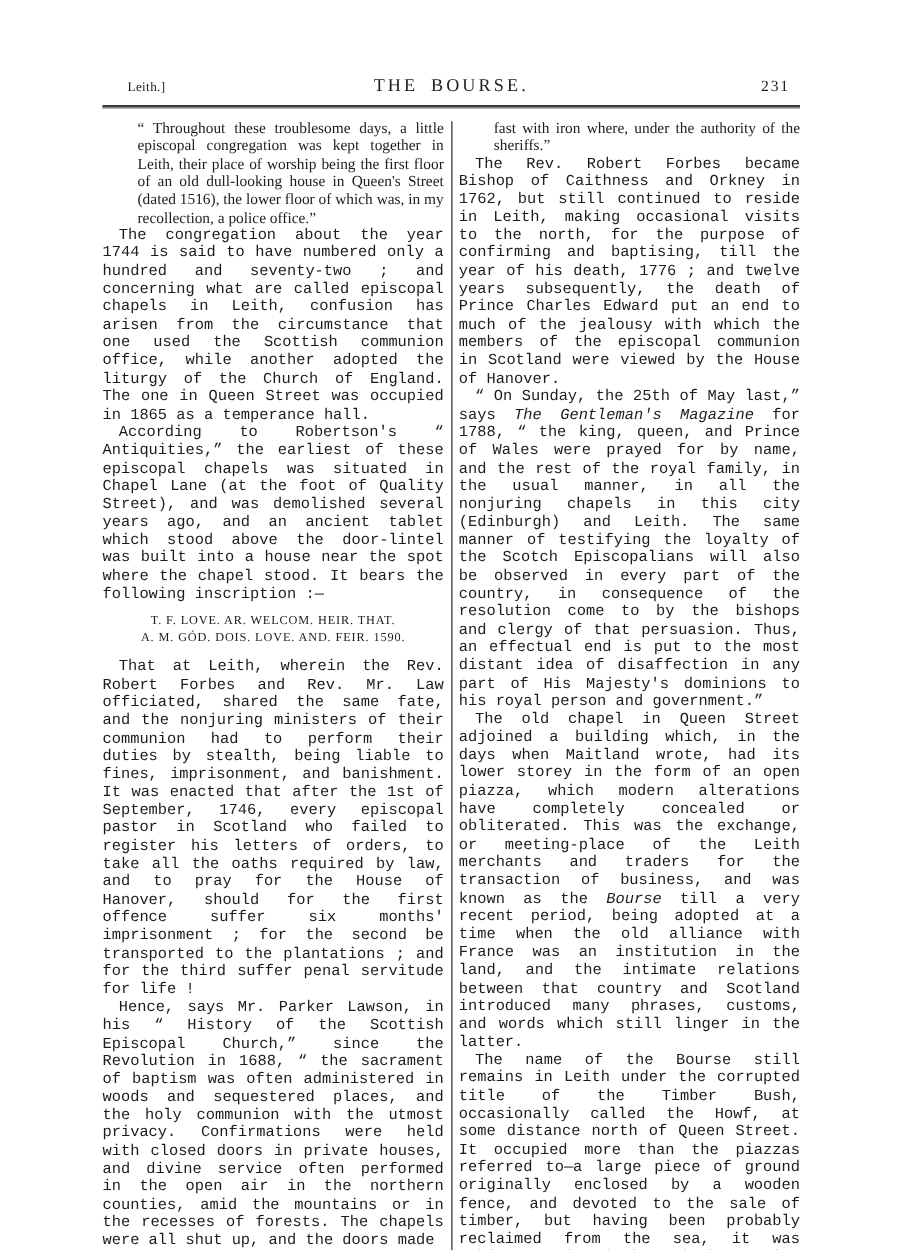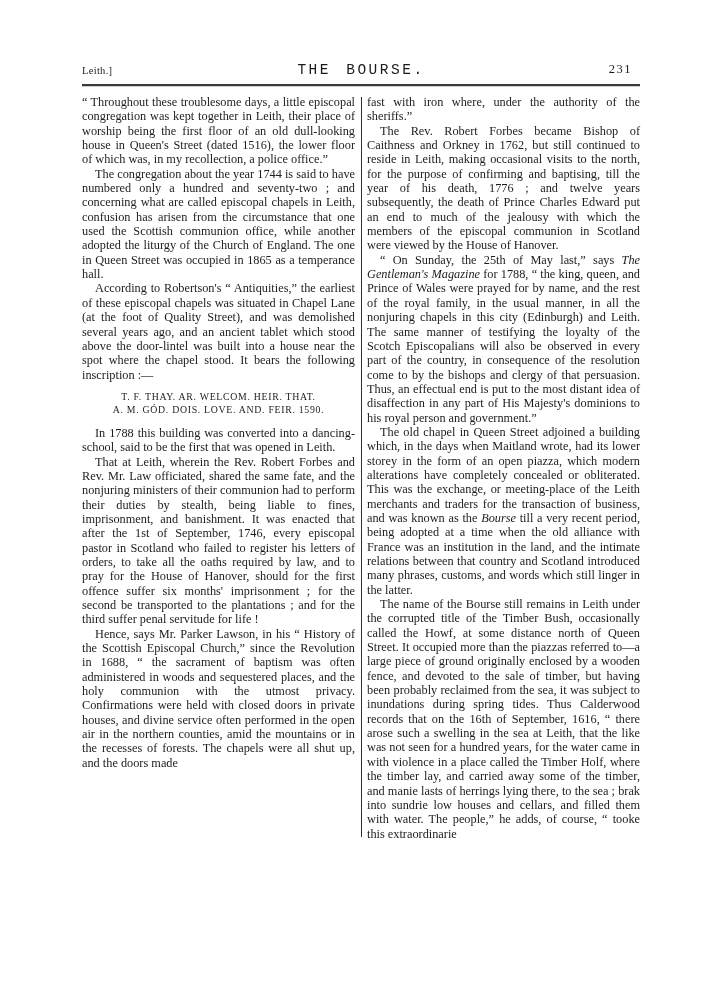--- a/index.html
+++ b/index.html
@@ -20,35 +20,34 @@
     left: 82px;
     top: 58px;
     width: 558px;
   }
   .header {
     position: relative;
     height: 20px;
   }
   .header .running-left {
     position: absolute;
-    left: 0;
+    left: 20px;
     bottom: 2px;
     font-size: 10.5px;
     letter-spacing: 0.3px;
   }
   .header .running-title {
     position: absolute;
     left: 0;
     right: 0;
     bottom: 0;
     text-align: center;
     font-size: 14.5px;
     letter-spacing: 2.5px;
     word-spacing: 4px;
-    font-family: Liberation Mono, monospace;
   }
   .header .page-number {
     position: absolute;
     right: 8px;
     bottom: 1px;
     font-size: 12.5px;
     letter-spacing: 1.5px;
     margin-top: 24px;
   }
   .header-rule {
@@ -72,23 +71,25 @@
   .col-divider {
     width: 1px;
     background: #303030;
     margin: 2px 5px 4px 6px;
   }
   .col p {
     margin: 0;
   }
   .col p.indent {
     text-indent: 13px;
+    font-family: Liberation Mono, monospace;
   }
   .col p.noindent {
     text-indent: 0;
+    margin-left: 28px;
   }
   .inscription {
     text-align: center;
     font-size: 9.8px;
     line-height: 13.5px;
     letter-spacing: 0.7px;
     margin: 8px 0 9px 0;
     text-indent: 0;
   }
   i { font-style: italic; }
@@ -102,24 +103,23 @@
     <span class="running-title">THE BOURSE.</span>
     <span class="page-number">231</span>
   </div>
   <div class="header-rule"></div>
   <div class="columns">
     <div class="col">
         <p class="noindent"><span>“ Throughout these troublesome days, a little episcopal congregation was kept together in Leith, their place of worship being the first floor of an old dull-looking house in Queen's Street (dated 1516), the lower floor of which was, in my recollection, a police office.”</span></p>
         <p class="indent"><span>The congregation about the year 1744 is said to have numbered only a hundred and seventy-two ; and concerning what are called episcopal chapels in Leith, confusion has arisen from the circumstance that one used the Scottish communion office, while another adopted the liturgy of the Church of England.  The one in Queen Street was occupied in 1865 as a temperance hall.</span></p>
         <p class="indent"><span>According to Robertson's “ Antiquities,” the earliest of these episcopal chapels was situated in Chapel Lane (at the foot of Quality Street), and was demolished several years ago, and an ancient tablet which stood above the door-lintel was built into a house near the spot where the chapel stood.  It bears the following inscription :—</span></p>
         <div class="inscription">
-          <div>T. F. THAY. AR. WELCOM. HEIR. THAT.</div>
+          <div>T. F. LOVE. AR. WELCOM. HEIR. THAT.</div>
           <div>A. M. GÓD. DOIS. LOVE. AND. FEIR. 1590.</div>
         </div>
-        <p class="indent"><span>In 1788 this building was converted into a dancing-school, said to be the first that was opened in Leith.</span></p>
         <p class="indent"><span>That at Leith, wherein the Rev. Robert Forbes and Rev. Mr. Law officiated, shared the same fate, and the nonjuring ministers of their communion had to perform their duties by stealth, being liable to fines, imprisonment, and banishment.  It was enacted that after the 1st of September, 1746, every episcopal pastor in Scotland who failed to register his letters of orders, to take all the oaths required by law, and to pray for the House of Hanover, should for the first offence suffer six months' imprisonment ; for the second be transported to the plantations ; and for the third suffer penal servitude for life !</span></p>
         <p class="indent"><span>Hence, says Mr. Parker Lawson, in his “ History of the Scottish Episcopal Church,” since the Revolution in 1688, “ the sacrament of baptism was often administered in woods and sequestered places, and the holy communion with the utmost privacy. Confirmations were held with closed doors in private houses, and divine service often performed in the open air in the northern counties, amid the mountains or in the recesses of forests.  The chapels were all shut up, and the doors made</span></p>
       </div>
     <div class="col-divider"></div>
     <div class="col">
         <p class="noindent"><span>fast with iron  where, under the authority of the sheriffs.”</span></p>
         <p class="indent"><span>The Rev. Robert Forbes became Bishop of Caithness and Orkney in 1762, but still continued to reside in Leith, making occasional visits to the north, for the purpose of confirming and baptising, till the year of his death, 1776 ; and twelve years subsequently, the death of Prince Charles Edward put an end to much of the jealousy with which the members of the episcopal communion in Scotland were viewed by the House of Hanover.</span></p>
         <p class="indent"><span>“ On Sunday, the 25th of May last,” says </span><i>The Gentleman's Magazine</i><span> for 1788, “ the king, queen, and Prince of Wales were prayed for by name, and the rest of the royal family, in the usual manner, in all the nonjuring chapels in this city (Edinburgh) and Leith.  The same manner of testifying the loyalty of the Scotch Episcopalians will also be observed in every part of the country, in consequence of the resolution come to by the bishops and clergy of that persuasion.  Thus, an effectual end is put to the most distant idea of disaffection in any part of His Majesty's dominions to his royal person and government.”</span></p>
         <p class="indent"><span>The old chapel in Queen Street adjoined a building which, in the days when Maitland wrote, had its lower storey in the form of an open piazza, which modern alterations have completely concealed or obliterated.  This was the exchange, or meeting-place of the Leith merchants and traders for the transaction of business, and was known as the </span><i>Bourse</i><span> till a very recent period, being adopted at a time when the old alliance with France was an institution in the land, and the intimate relations between that country and Scotland introduced many phrases, customs, and words which still linger in the latter.</span></p>
         <p class="indent"><span>The name of the Bourse still remains in Leith under the corrupted title of the Timber Bush, occasionally called the Howf, at some distance north of Queen Street.  It occupied more than the piazzas referred to—a large piece of ground originally enclosed by a wooden fence, and devoted to the sale of timber, but having been probably reclaimed from the sea, it was subject to inundations during spring tides.  Thus Calderwood records that on the 16th of September, 1616, “ there arose such a swelling in the sea at Leith, that the like was not seen for a hundred years, for the water came in with violence in a place called the Timber Holf, where the timber lay, and carried away some of the timber, and manie lasts of herrings lying there, to the sea ; brak into sundrie low houses and cellars, and filled them with water.  The people,” he adds, of course, “ tooke this  extraordinarie</span></p>

